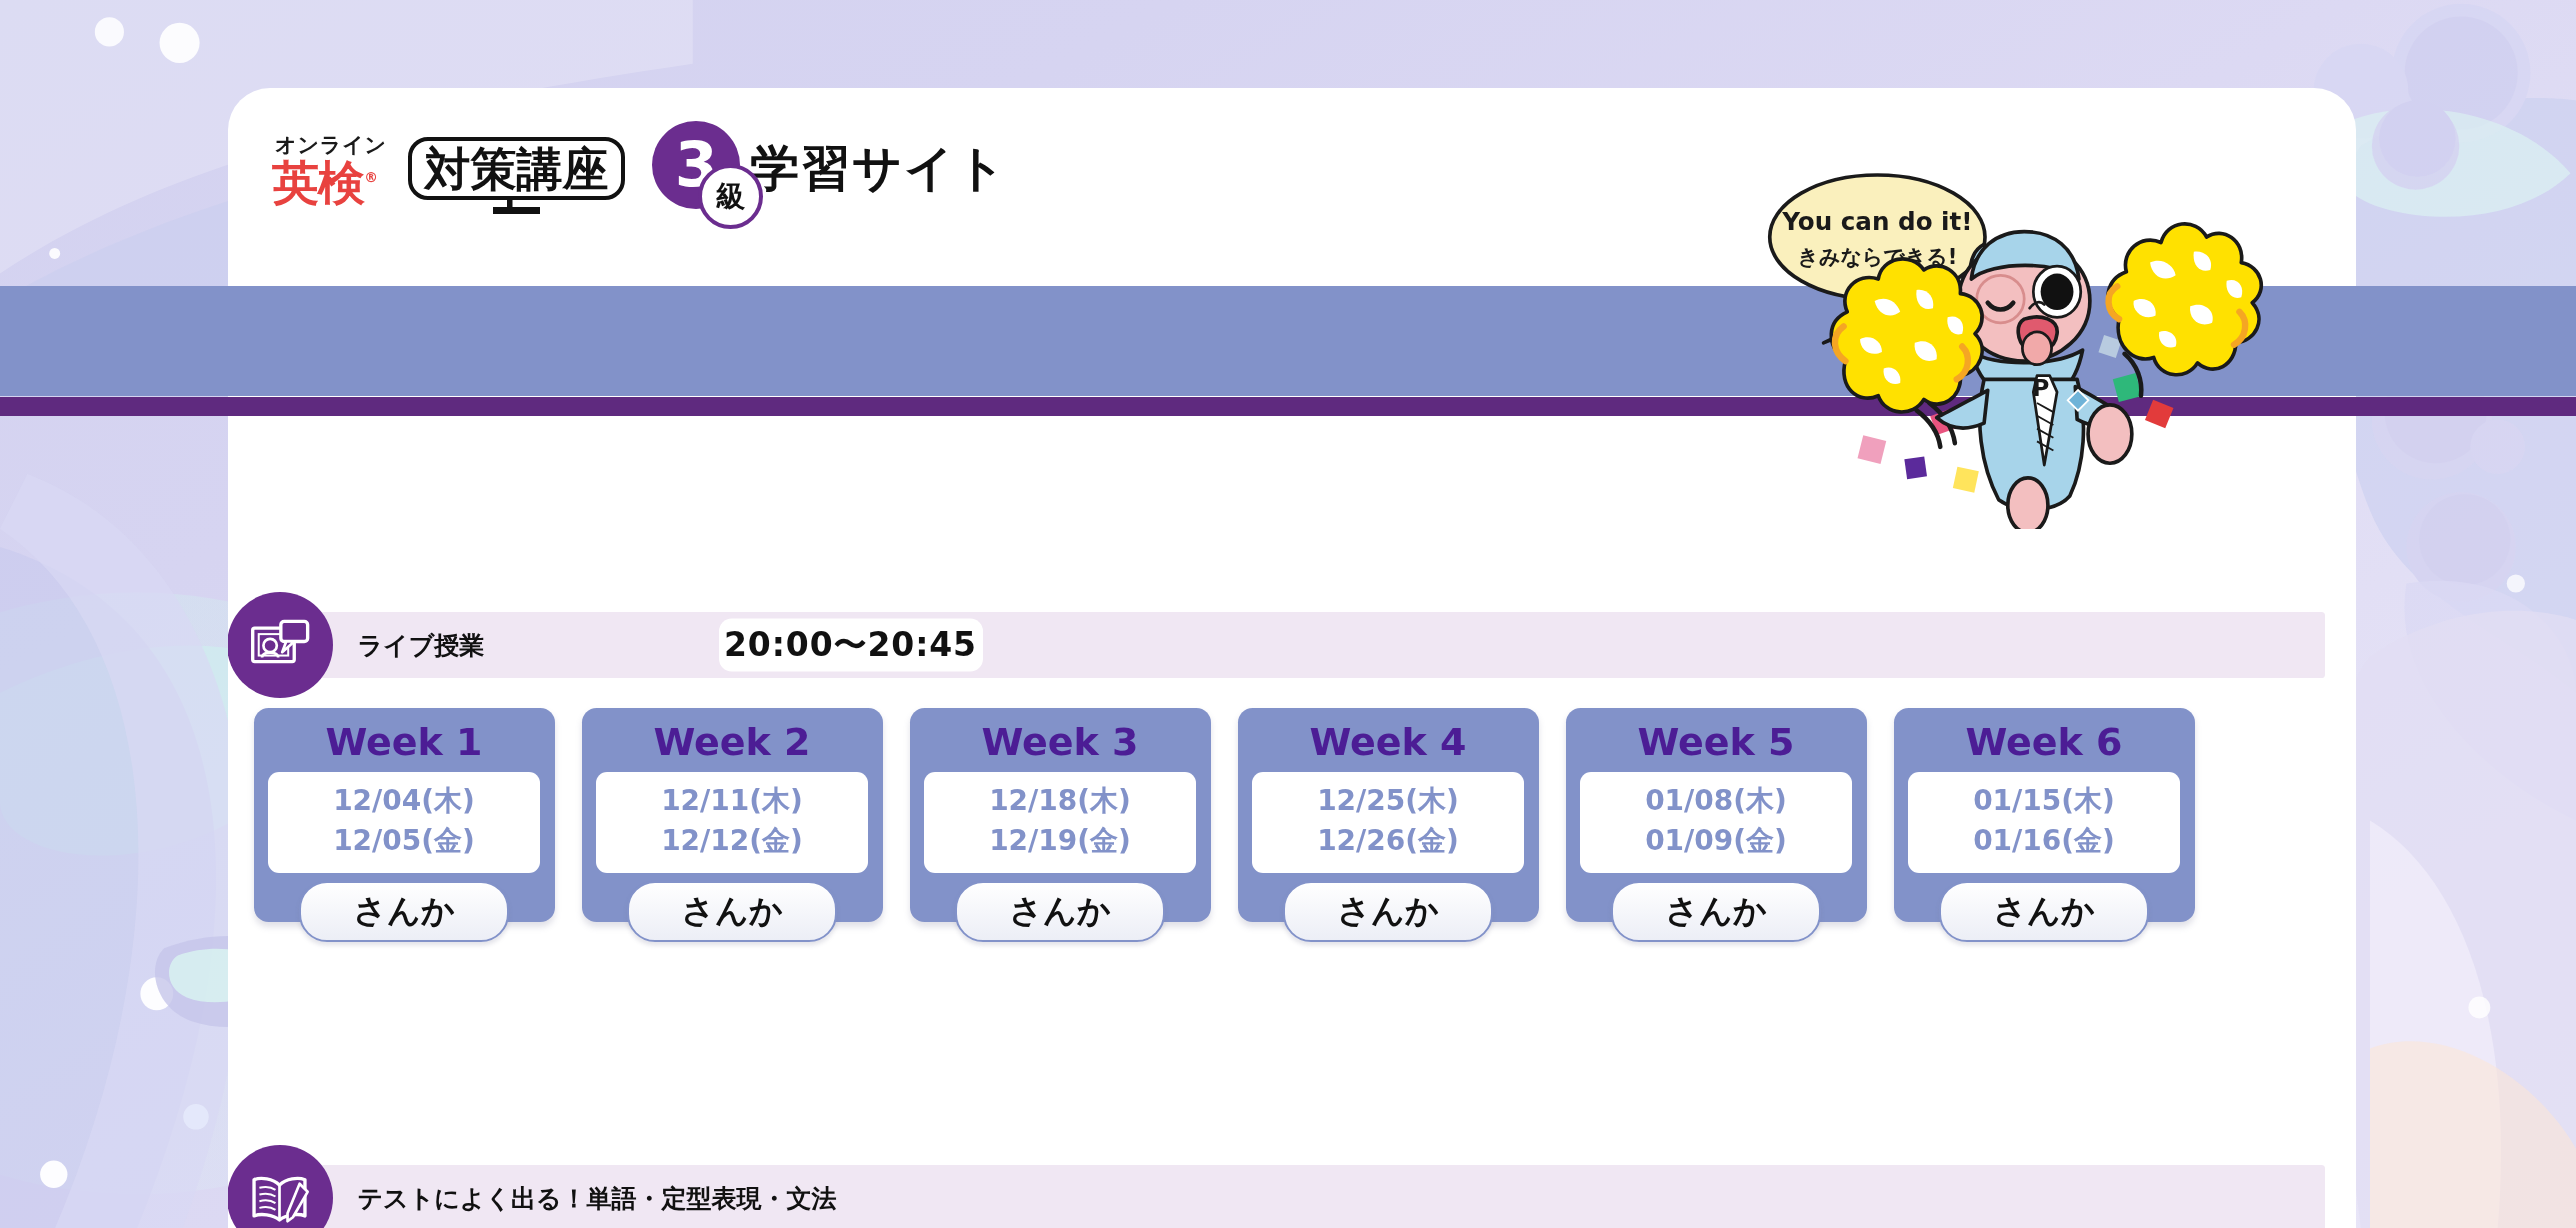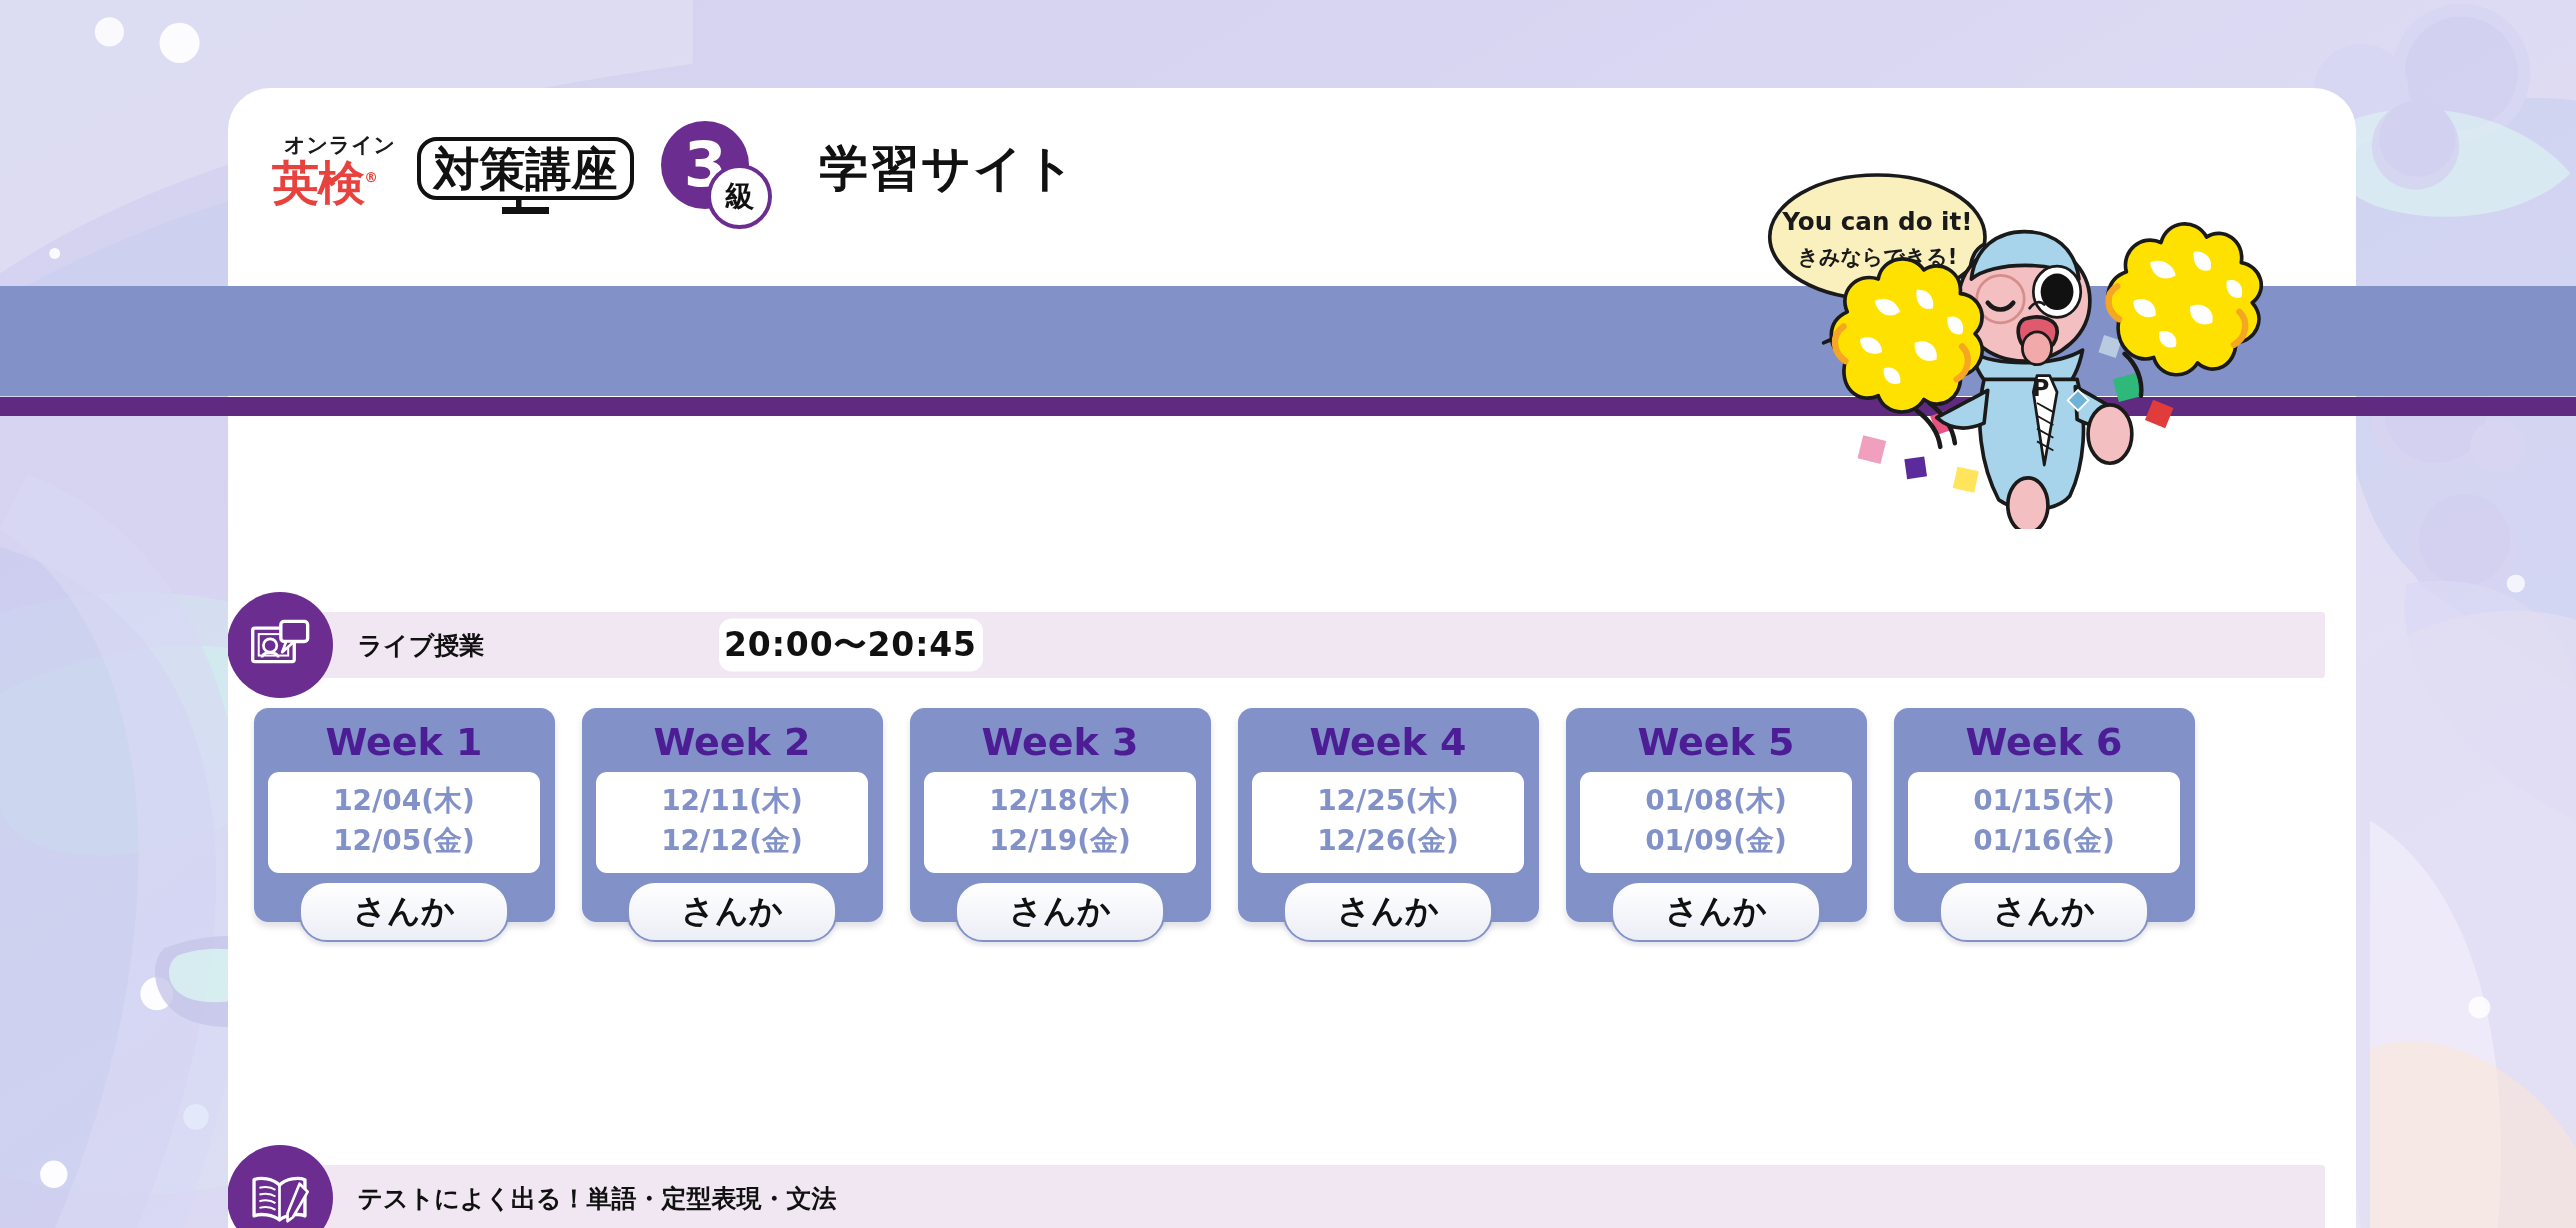--- a/index.html
+++ b/index.html
@@ -21,21 +21,21 @@
     background:#ffffff;border-radius:42px 42px 0 0;z-index:2;overflow:hidden;
   }
 
   
   #header{position:absolute;left:0;top:0;width:100%;height:199px;}
   .logo-wrap{position:absolute;left:44px;top:33px;display:flex;align-items:center;gap:0px;}
 
   .eiken-block{display:flex;flex-direction:column;align-items:flex-start;
      margin-right:1.8px;padding-top:3.6px;}
   .eiken-online{font-size:21px;font-weight:bold;color:#1a1a1a;letter-spacing:0.9px;
-     font-family:"DejaVu Sans",sans-serif;line-height:1;margin-bottom:2.7px;margin-left:12px;}
+     font-family:"DejaVu Sans",sans-serif;line-height:1;margin-bottom:2.7px;margin-left:3px;}
   .eiken-main{font-size:47px;font-weight:bold;color:#e8423f;line-height:1;
      font-family:"DejaVu Sans",sans-serif;position:relative;letter-spacing:-0.9px;}
   .eiken-reg{font-size:13.7px;vertical-align:super;color:#e8423f;}
 
   .taisaku{position:relative;border:4.6px solid #111;border-radius:20px;
     padding:4.6px 12.8px 3.6px;margin-left:19px;background:#fff;}
   .taisaku span{font-size:46px;font-weight:bold;color:#111;line-height:1;
     font-family:"DejaVu Sans",sans-serif;letter-spacing:0px;white-space:nowrap;}
   .taisaku:after{content:"";position:absolute;left:50%;bottom:-18px;margin-left:-24px;
     width:47px;height:18px;background:
@@ -45,21 +45,21 @@
   .grade-badge{position:relative;width:98px;height:95px;margin-left:27px;}
   .grade-circle{position:absolute;left:0;top:0;width:88px;height:88px;border-radius:50%;
      background:#6b2d8f;display:flex;align-items:center;justify-content:center;}
   .grade-circle span{color:#fff;font-size:62px;font-weight:bold;line-height:1;
      font-family:"DejaVu Sans",sans-serif;}
   .grade-sub{position:absolute;right:-12.8px;bottom:-12.8px;width:57px;height:57px;border-radius:50%;
      background:#fff;border:4.6px solid #6b2d8f;display:flex;align-items:center;justify-content:center;}
   .grade-sub span{color:#111;font-size:29px;font-weight:bold;line-height:1;
      font-family:"DejaVu Sans",sans-serif;}
 
-  .site-title{margin-left:60px;font-size:49px;font-weight:bold;color:#111;
+  .site-title{font-size:49px;font-weight:bold;color:#111;
      font-family:"DejaVu Sans",sans-serif;letter-spacing:1.8px;white-space:nowrap;}
 
   
   #bar-blue{position:absolute;left:0;top:286px;width:2576px;height:110px;background:#8292c9;z-index:3;}
   #bar-purple{position:absolute;left:0;top:397px;width:2576px;height:19px;background:#5f2a7f;z-index:3;}
 
   
   #mascot{position:absolute;left:1736px;top:164px;width:529px;height:365px;z-index:6;}
   #mascot svg{width:100%;height:100%;display:block;}
   .bubble-en{font-family:"DejaVu Sans",sans-serif;font-size:27px;font-weight:bold;fill:#1a1a1a;}

